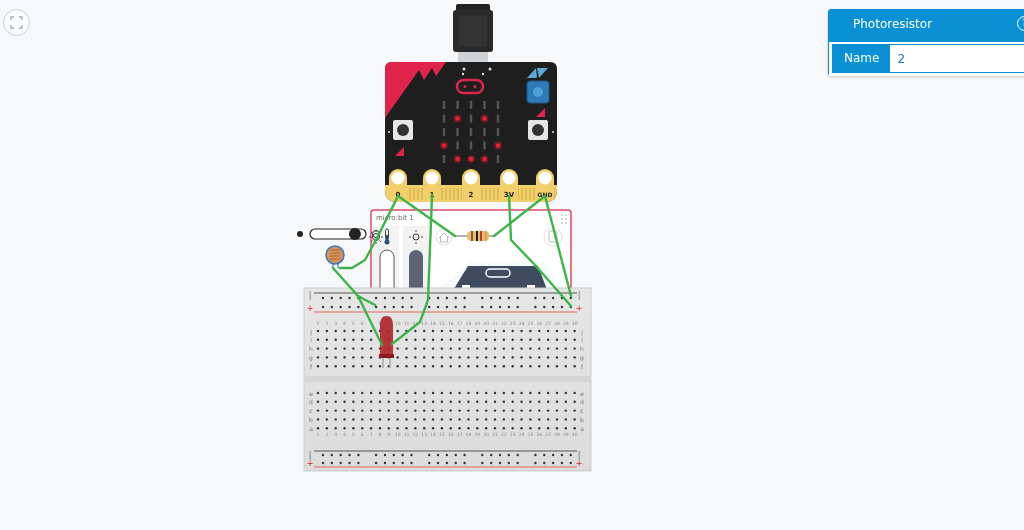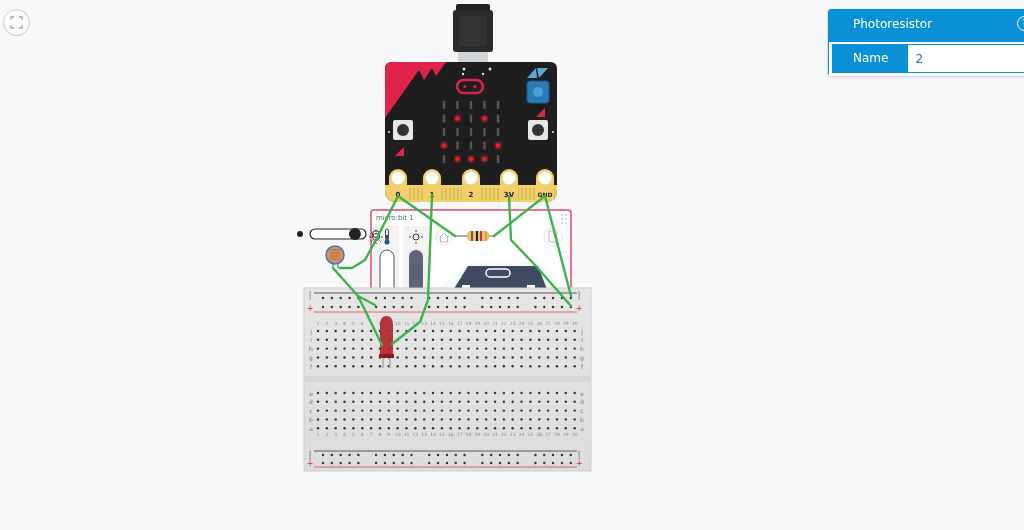--- a/index.html
+++ b/index.html
@@ -4,21 +4,21 @@
 <style>
   * { box-sizing: border-box; margin: 0; padding: 0; }
   html, body { width: 1024px; height: 530px; overflow: hidden; background: #f5f6f8; font-family: "DejaVu Sans", sans-serif; }
   #canvas { position: absolute; left: 0; top: 0; width: 1024px; height: 530px; background: #f7f8fa; }
   #fit-btn { position: absolute; left: 3px; top: 9px; width: 27px; height: 27px; border-radius: 50%; border: 1px solid #c9ccd1; background: #fafbfc; display: flex; align-items: center; justify-content: center; cursor: pointer; }
   #inspector { position: absolute; left: 828px; top: 9px; width: 200px; height: 67px; background: #0a90d4; border-radius: 3px; border: 1px solid #0a8ad0; box-shadow: 0 1px 3px rgba(0,0,0,0.2); }
   #inspector .title { position: absolute; left: 8px; top: 7px; color: #fff; font-size: 12px; font-family: "DejaVu Sans", sans-serif; margin-left: 16px; }
   #inspector .help { position: absolute; left: 188px; top: 6px; width: 15px; height: 15px; border-radius: 50%; border: 1.5px solid #fff; color: #fff; font-size: 9px; line-height: 12px; text-align: center; }
   #inspector .body { position: absolute; left: 0; top: 32px; width: 198px; height: 34px; background: #fff; }
   #inspector .row { position: absolute; left: 3px; top: 2px; right: -6px; height: 29px; border: 1px solid #0a90d4; display: flex; }
-  #inspector .label { background: #0a90d4; color: #fff; font-size: 12px; padding: 0 20px; line-height: 27px; }
+  #inspector .label { background: #0a90d4; color: #fff; font-size: 12px; padding: 0 11px; line-height: 27px; }
   #inspector input { border: none; outline: none; font-size: 12px; color: #1a76b8; padding-left: 7px; width: 150px; font-family: "DejaVu Sans", sans-serif; background: #fff; }
   svg text { font-family: "DejaVu Sans", sans-serif; }
 </style>
 </head>
 <body>
 
 <div id="canvas">
   <svg id="scene" width="1024" height="530" viewBox="0 0 1024 530">
     <defs>
       <linearGradient id="bbGrad" x1="0" y1="0" x2="0" y2="1">

